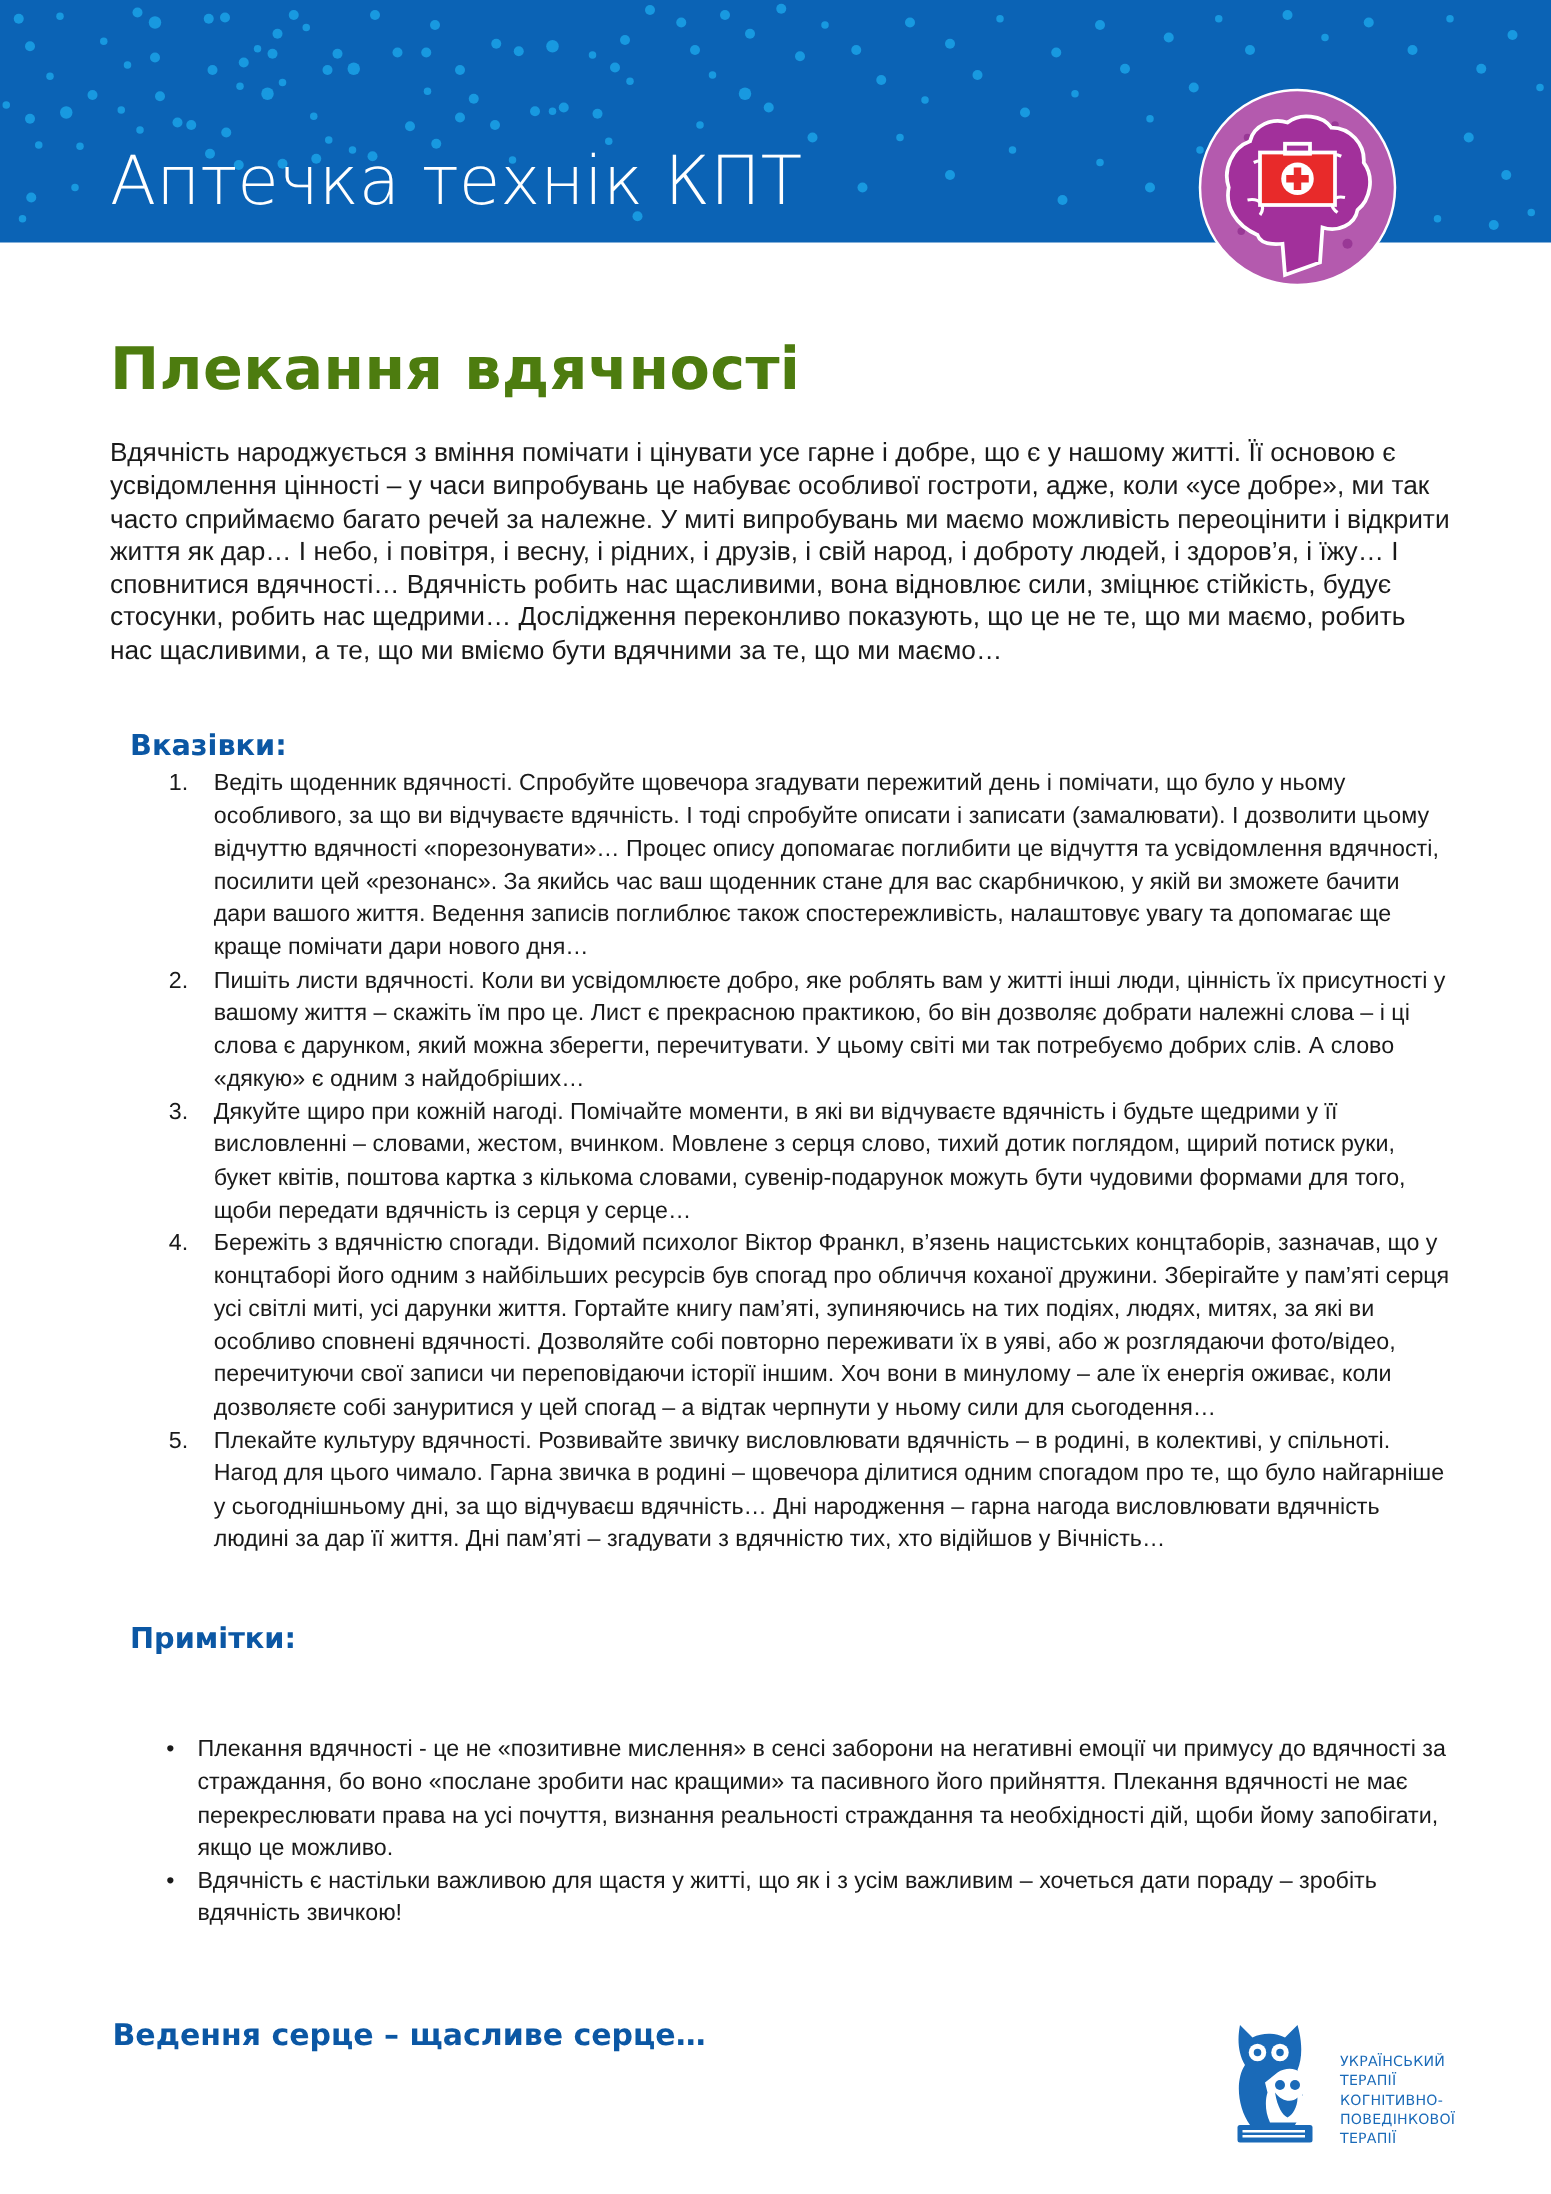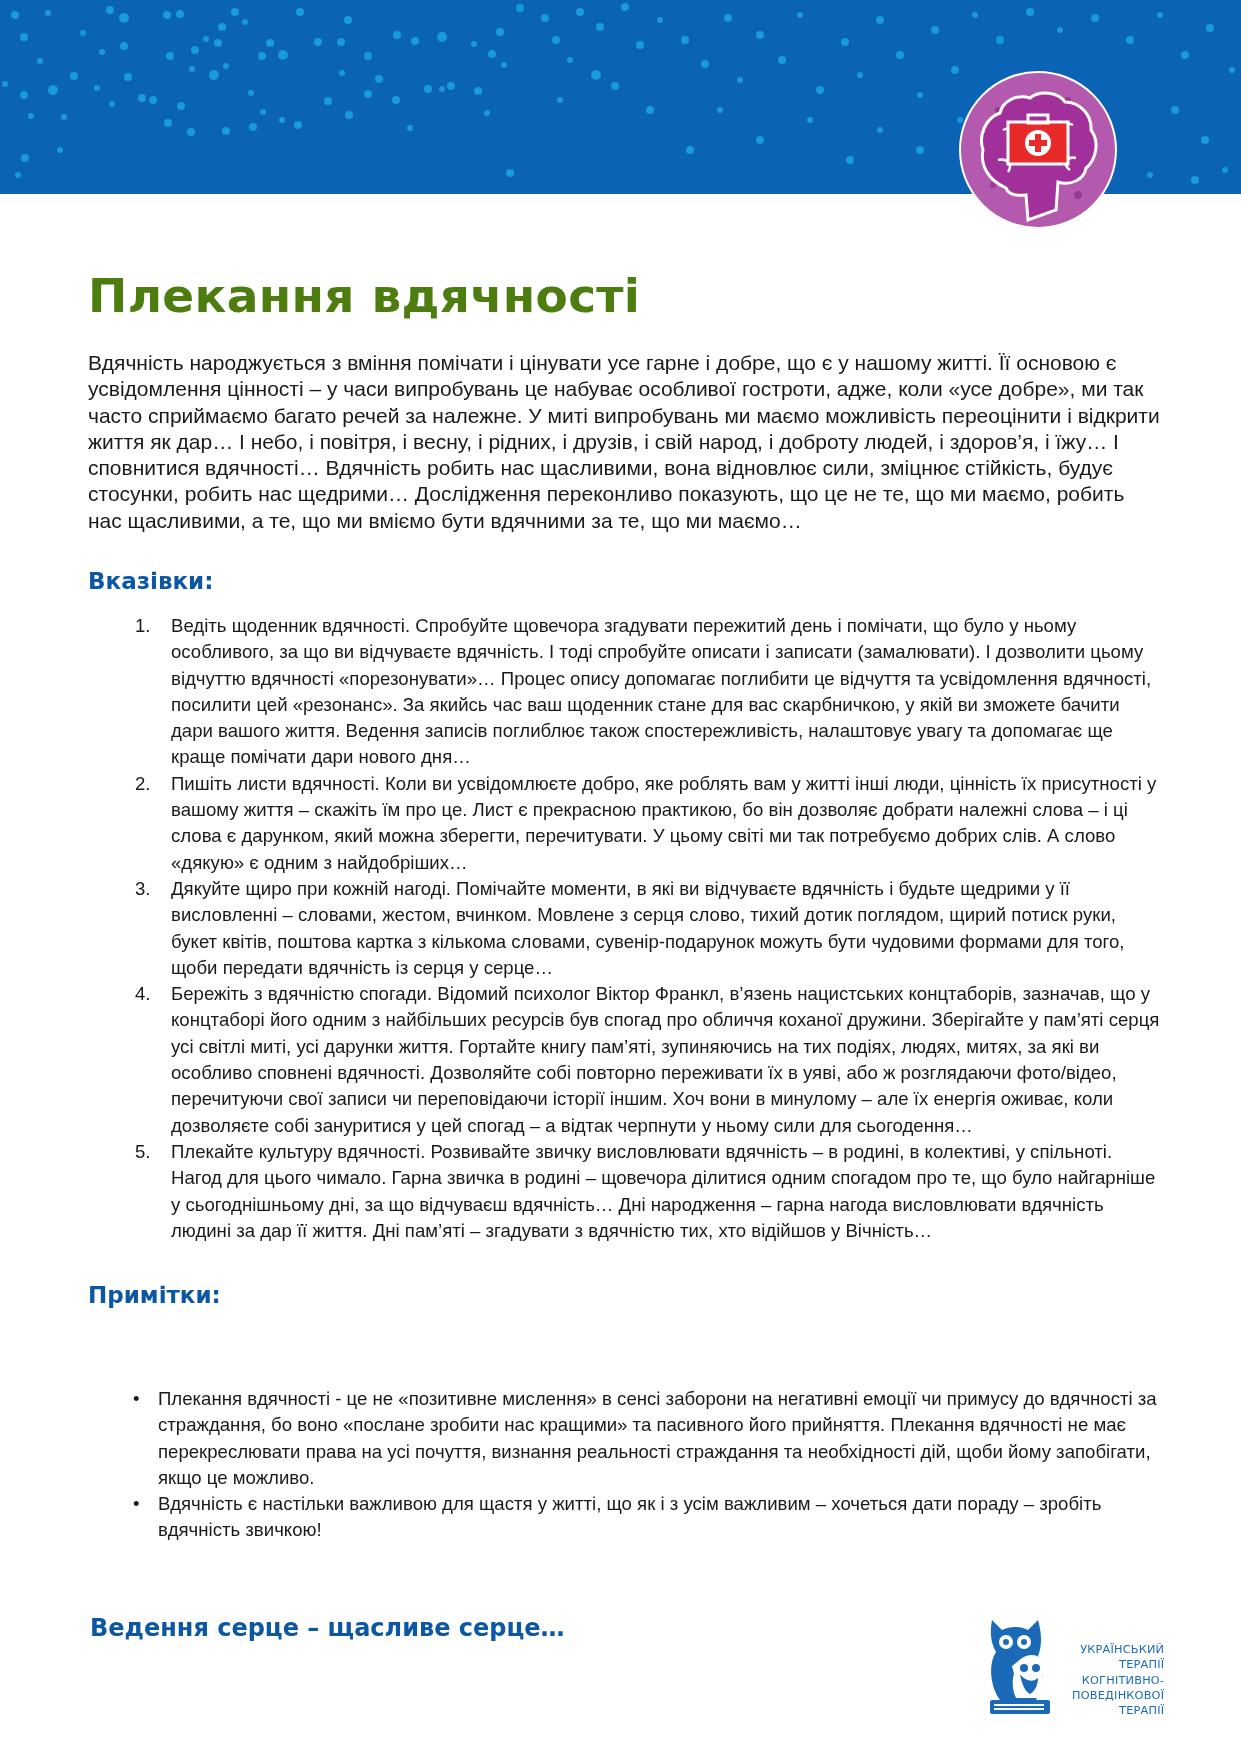--- a/index.html
+++ b/index.html
@@ -15,21 +15,21 @@
   .brain-badge { position: absolute; left: 958px; top: 70px; width: 160px; height: 160px; }
 
   .page-title { position: absolute; left: 88px; top: 268px; margin: 0;
                 font-family: "DejaVu Sans", sans-serif; font-weight: bold; font-size: 47px;
                 color: #4d7c0f; white-space: nowrap; letter-spacing: 0.3px; }
 
   .intro { position: absolute; left: 88px; top: 350px; width: 1075px; margin: 0;
            font-family: "Liberation Sans", sans-serif; font-size: 21px; line-height: 26.3px;
            color: #1a1a1a; }
 
-  .section-heading { position: absolute; left: 88px; margin: 0;
+  .section-heading { position: absolute; left: 88px; margin: 16px;
                      font-family: "DejaVu Sans", sans-serif; font-weight: bold; font-size: 23px;
                      color: #0b57a4; }
 
   .steps { position: absolute; left: 88px; top: 613px; width: 1075px; margin: 0; padding: 0;
            list-style: none; font-family: "Liberation Sans", sans-serif; font-size: 18.6px;
            line-height: 26.3px; color: #1a1a1a; }
   .steps li { position: relative; padding-left: 83px; margin: 0; }
   .steps .num { position: absolute; left: 47px; top: 0; }
 
   .notes { position: absolute; left: 88px; top: 1386px; width: 1075px; margin: 0; padding: 0;
@@ -37,21 +37,21 @@
            line-height: 26.3px; color: #1a1a1a; }
   .notes li { position: relative; padding-left: 70px; margin: 0; }
   .notes .bullet { position: absolute; left: 45px; top: 0; }
 
   .closing { position: absolute; left: 90px; top: 1614px; margin: 0;
              font-family: "DejaVu Sans", sans-serif; font-weight: bold; font-size: 24px;
              color: #0b57a4; white-space: nowrap; }
 
   .logo { position: absolute; left: 982px; top: 1612px; width: 80px; height: 105px; }
   .logo-text { position: absolute; left: 1072px; top: 1642px; font-family: "DejaVu Sans", sans-serif;
-               font-size: 11.3px; line-height: 15.3px; color: #1a6ab8; letter-spacing: 0.2px; text-align: right; }
+               font-size: 11.3px; line-height: 15.3px; color: #1a6ab8; letter-spacing: 0.2px; }
   .logo-text div { white-space: nowrap; }
 </style>
 </head>
 <body>
 
 <div class="header-band">
   <svg class="dots" width="1241" height="194" viewBox="0 0 1241 194">
     <g fill="#1ba3e8" opacity="0.85">
       <circle cx="15" cy="15" r="4"></circle>
         <circle cx="48" cy="13" r="3"></circle>
@@ -171,20 +171,21 @@
         <circle cx="880" cy="130" r="3"></circle>
         <circle cx="920" cy="150" r="4"></circle>
       <circle cx="960" cy="120" r="3"></circle>
         <circle cx="650" cy="110" r="4"></circle>
         <circle cx="560" cy="100" r="3"></circle>
       <circle cx="25" cy="158" r="4"></circle>
         <circle cx="60" cy="150" r="3"></circle>
         <circle cx="18" cy="175" r="3"></circle>
     </g>
   </svg>
+  <div class="header-title">Аптечка технік КПТ</div>
 </div>
 
 <svg class="brain-badge" viewBox="0 0 160 160">
   <circle cx="80" cy="80" r="78" fill="#b45aae" stroke="#ffffff" stroke-width="2"></circle>
   <g fill="#8e2a8c" opacity="0.7">
     <circle cx="40" cy="40" r="3"></circle>
       <circle cx="110" cy="30" r="3"></circle>
       <circle cx="130" cy="70" r="3"></circle>
     <circle cx="120" cy="125" r="4"></circle>
       <circle cx="35" cy="115" r="3"></circle>

